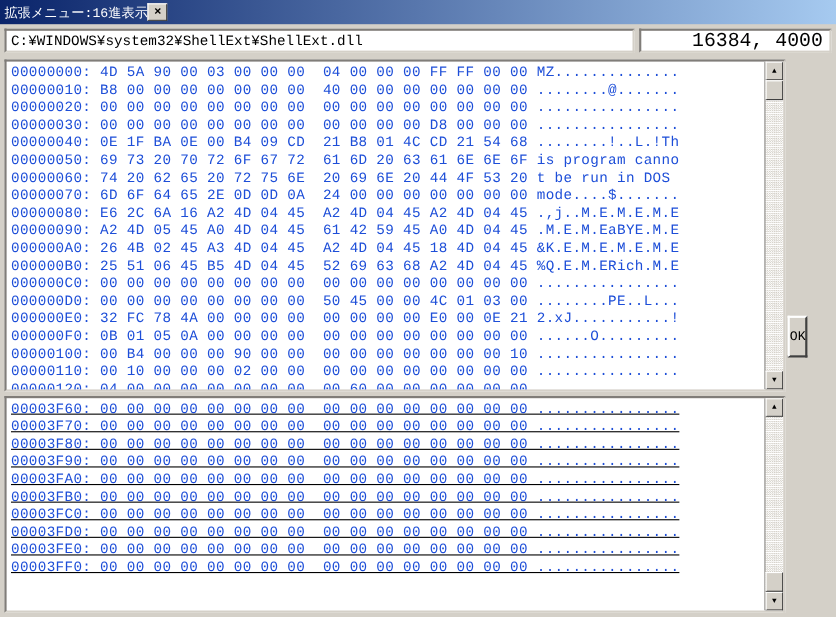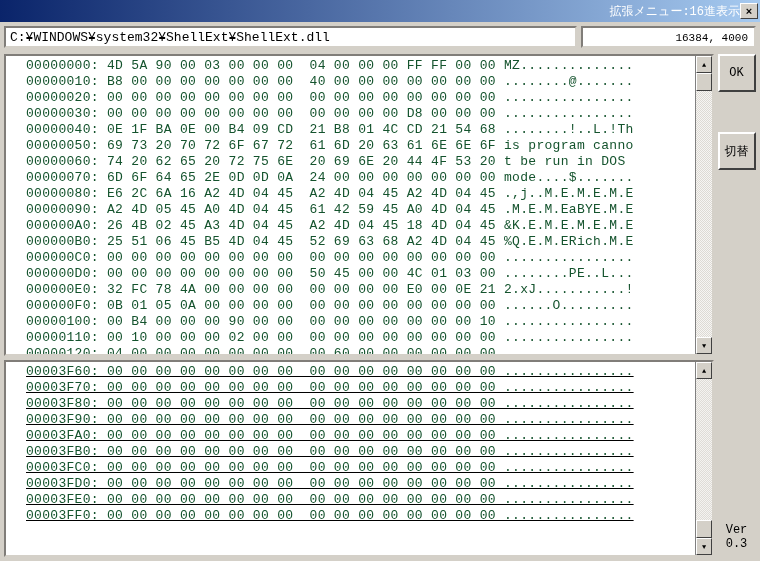--- a/index.html
+++ b/index.html
@@ -10,21 +10,21 @@
   width: 760px;
   height: 561px;
   overflow: hidden;
 }
 .titlebar {
   background: linear-gradient(to right, #0a246a, #a6caf0);
   color: white;
   height: 22px;
   display: flex;
   align-items: center;
-  justify-content: flex-end;
+  justify-content: flex-start;
   padding: 0 2px 0 4px;
   font-size: 12px;
 }
 .close-btn {
   width: 18px;
   height: 16px;
   background: #d4d0c8;
   border: 1px solid;
   border-color: #fff #404040 #404040 #fff;
   color: black;
@@ -52,21 +52,21 @@
   font-size: 13px;
 }
 .size-field {
   width: 175px;
   height: 22px;
   background: white;
   border: 2px inset #d4d0c8;
   padding: 2px 6px;
   text-align: right;
   font-family: "MS Gothic", "Courier New", monospace;
-  font-size: 11px;
+  font-size: 18px;
   line-height: 16px;
 }
 .main-area {
   display: flex;
   height: calc(561px - 22px - 30px);
 }
 .panes {
   flex: 1;
   display: flex;
   flex-direction: column;
@@ -75,26 +75,26 @@
 }
 .hex-pane {
   background: white;
   border: 2px inset #d4d0c8;
   position: relative;
   overflow: hidden;
 }
 .hex-pane.top { flex: 1.55; }
 .hex-pane.bottom { flex: 1; text-decoration: underline; }
 .hex-content {
-  padding: 2px 20px;
+  padding: 2px 4px;
   font-family: "MS Gothic", "Courier New", monospace;
   font-size: 13px;
   line-height: 16px;
   white-space: pre;
-  color: #14532d;
+  color: #1d4ed8;
   letter-spacing: 0.3px;
 }
 .scrollbar {
   position: absolute;
   right: 0;
   top: 0;
   bottom: 0;
   width: 17px;
   background: #d4d0c8;
   border-left: 1px solid #808080;
@@ -122,24 +122,24 @@
   position: absolute;
   left: 0;
   right: 0;
   background: #d4d0c8;
   border: 1px solid;
   border-color: #fff #404040 #404040 #fff;
 }
 .sidebar {
   width: 44px;
   display: flex;
-  flex-direction: column;
+  flex-direction: row;
   align-items: center;
   padding: 2px 3px 4px 0;
-  gap: 40px;
+  gap: 80px;
 }
 .side-btn {
   width: 38px;
   height: 38px;
   background: #d4d0c8;
   border: 2px solid;
   border-color: #fff #404040 #404040 #fff;
   display: flex;
   align-items: center;
   justify-content: center;

